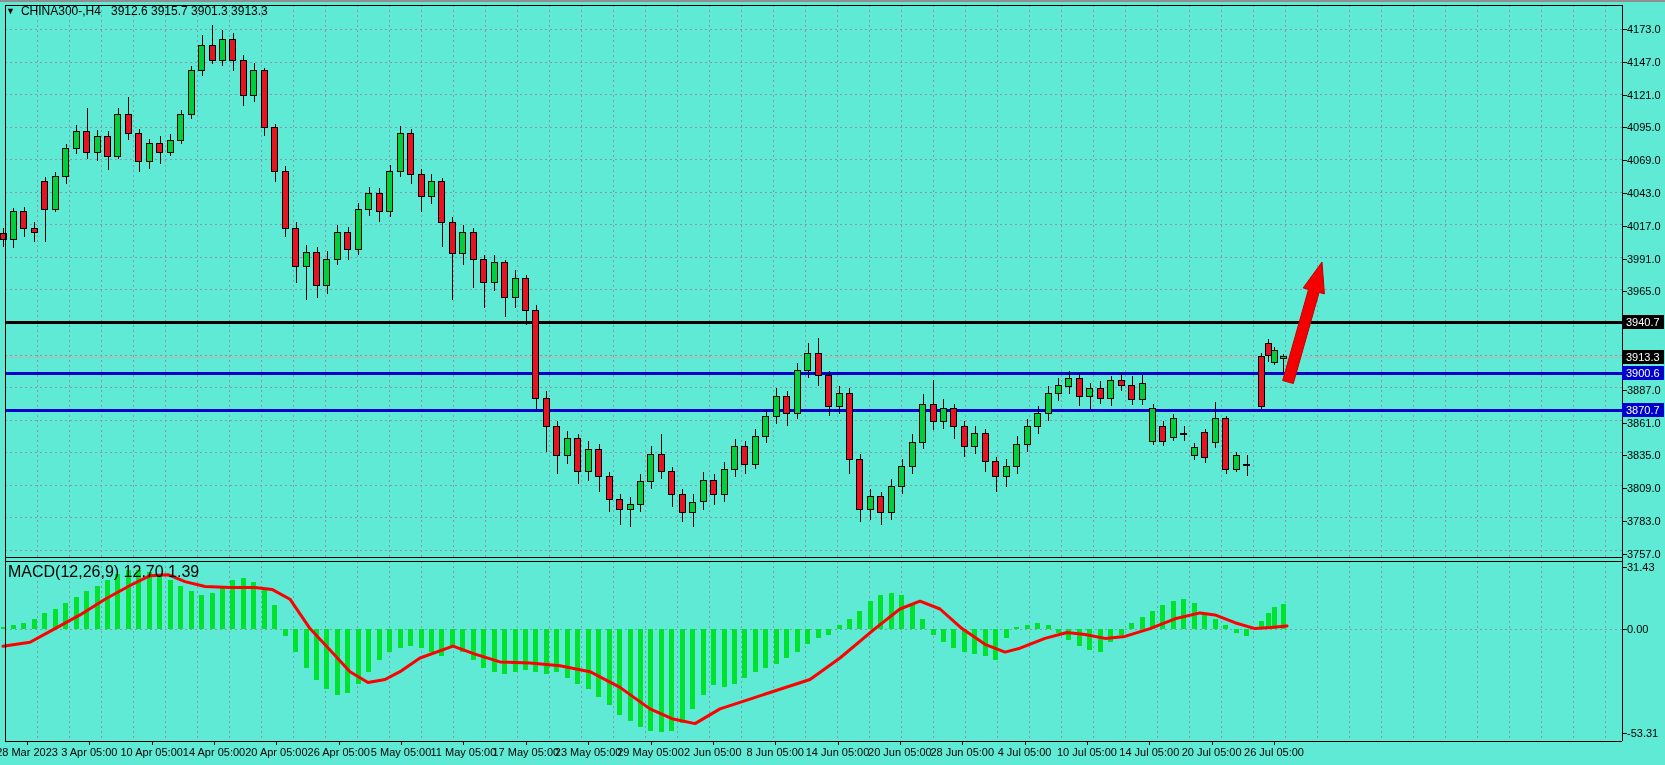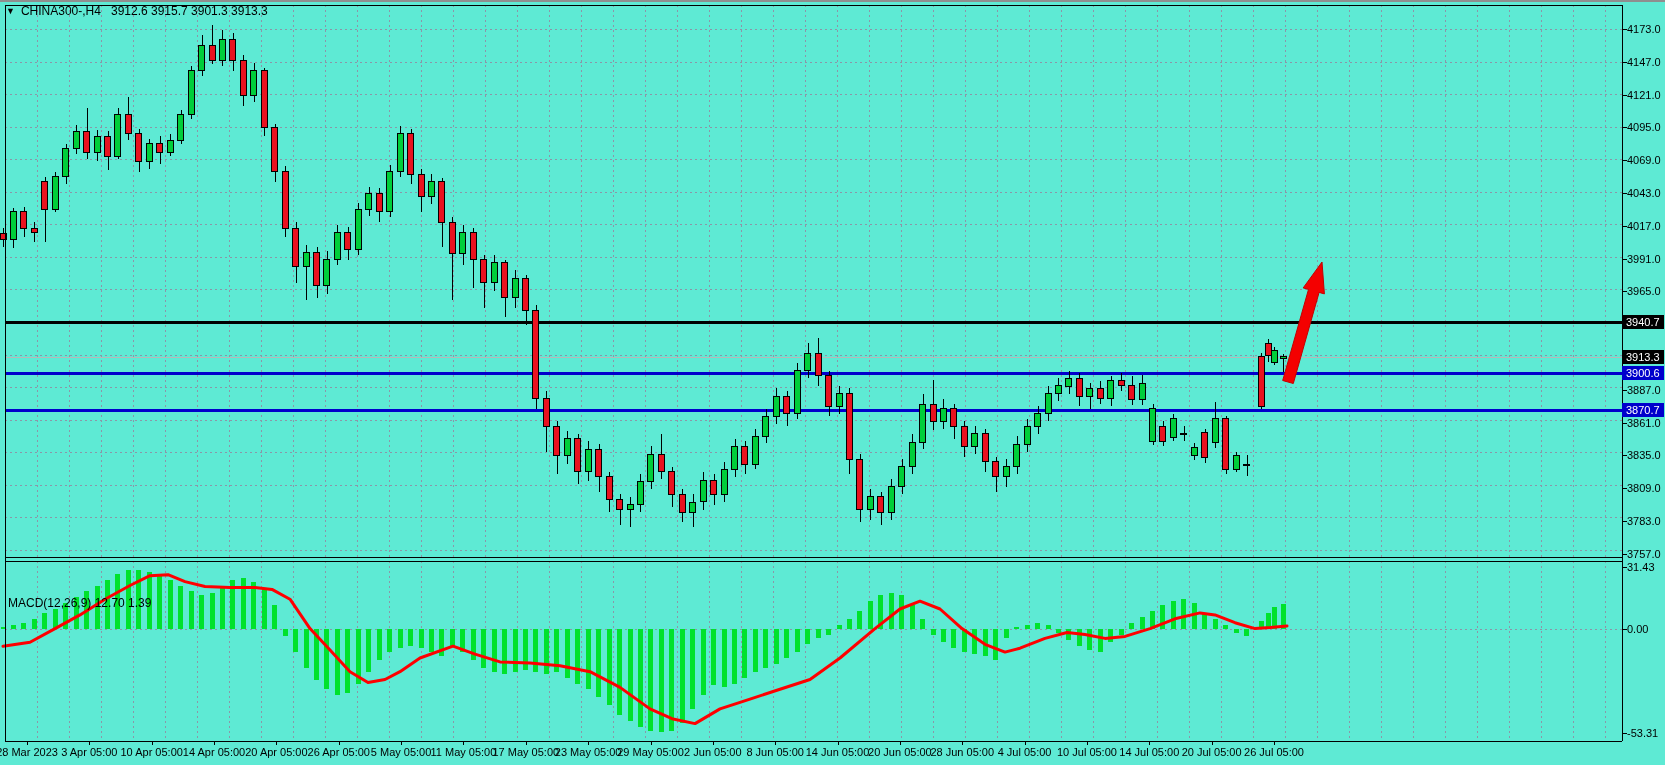--- a/index.html
+++ b/index.html
@@ -1,21 +1,21 @@
 <!DOCTYPE html>
 <html><head>
 <meta charset="utf-8">
 <style>
   html,body{margin:0;padding:0;background:#fff;font-family:"Liberation Sans",sans-serif;}
   #chart-window{position:relative;width:1665px;height:765px;background:#5eead4;overflow:hidden;}
   #top-strip{position:absolute;left:0;top:0;width:1665px;height:2px;background:#8f8f8f;}
   #title-bar{position:absolute;left:6px;top:4px;font-size:12px;color:#000;white-space:nowrap;z-index:5;}
   #title-bar .dd{font-size:9px;margin-right:6px;vertical-align:1px;cursor:pointer;}
   #title-bar .sym{margin-right:10px;}
-  #macd-label{position:absolute;left:8px;top:596px;font-size:12px;color:#000;z-index:5;white-space:nowrap;}
+  #macd-label{position:absolute;left:8px;top:563px;font-size:16px;color:#000;z-index:5;white-space:nowrap;}
   svg{position:absolute;left:0;top:0;}
 </style>
 </head>
 <body>
 
 <div id="chart-window">
   <div id="top-strip"></div>
   <div id="title-bar">
     <span class="dd">▼</span><span class="sym">CHINA300-,H4</span><span>3912.6 3915.7 3901.3 3913.3</span>
   </div>

